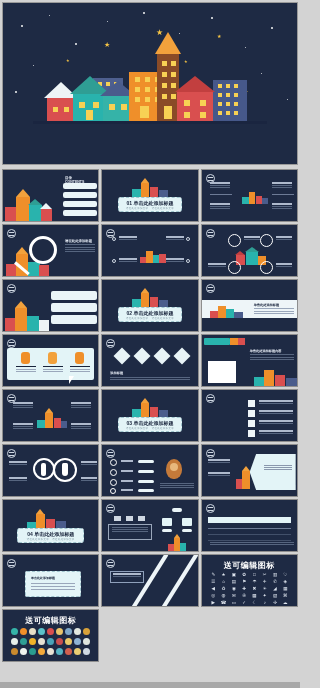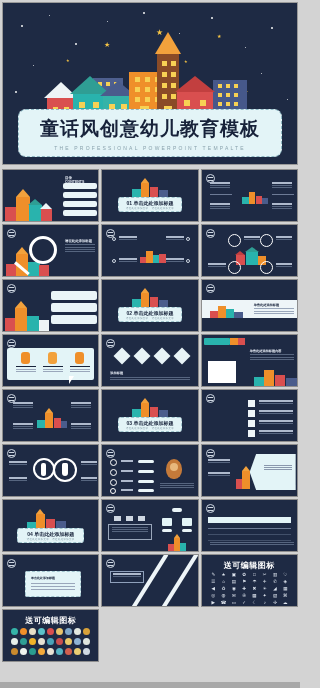--- a/index.html
+++ b/index.html
@@ -183,24 +183,20 @@
       <div class="b" style="left:132px;width:36px;height:32px;background:#d94f4f"></div>
       <div class="roofT" style="left:130px;bottom:32px;border-left:20px solid transparent;border-right:20px solid transparent;border-bottom:16px solid #c23f3f"></div>
       <div class="win" style="left:139px;bottom:18px;width:6px;height:6px"></div>
       <div class="win" style="left:155px;bottom:18px;width:6px;height:6px"></div>
       <div class="win" style="left:139px;bottom:6px;width:6px;height:6px"></div>
       <div class="win" style="left:155px;bottom:6px;width:6px;height:6px"></div>
 
       <div style="position:absolute;left:-12px;right:-12px;bottom:0;height:3px;background:#1a2540"></div>
     </div>
 
-    <div class="titlebox">
-      <div class="t1">童话风创意幼儿教育模板</div>
-      <div class="t2">THE PROFESSIONAL POWERPOINT TEMPALTE</div>
-    </div>
   </div>
 
   <div class="grid">
 
     <div class="slide">
       <div class="mini-sky" style="left:2px;bottom:0;width:48px;height:30px">
         <div class="b" style="left:0;width:12px;height:14px;background:#d94f4f"></div>
         <div class="b" style="left:11px;width:14px;height:24px;background:#ef8f2a"></div>
         <div class="roofT" style="left:11px;bottom:24px;border-left:7px solid transparent;border-right:7px solid transparent;border-bottom:8px solid #f2a13c"></div>
         <div class="b" style="left:24px;width:13px;height:16px;background:#29b3ad"></div>

